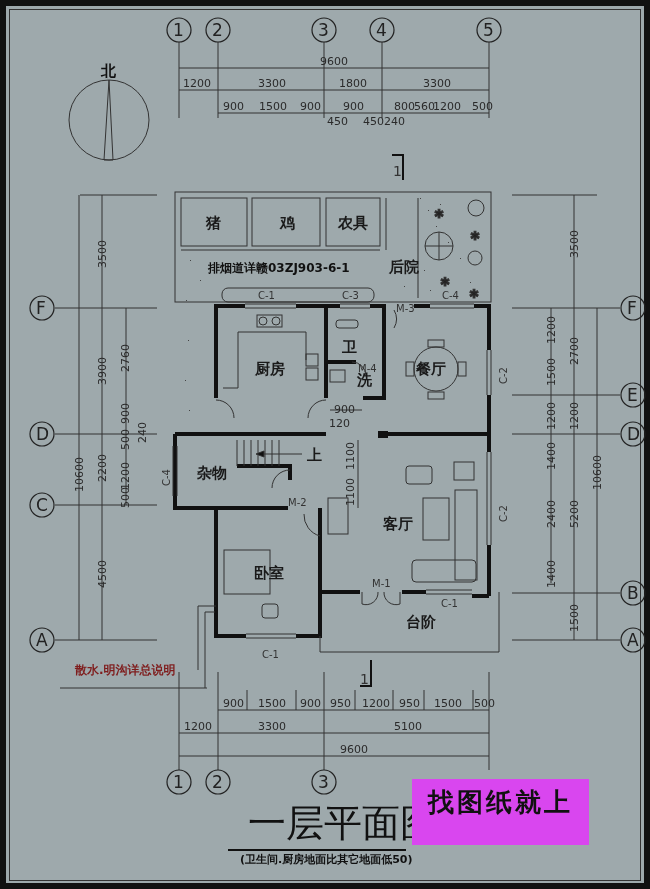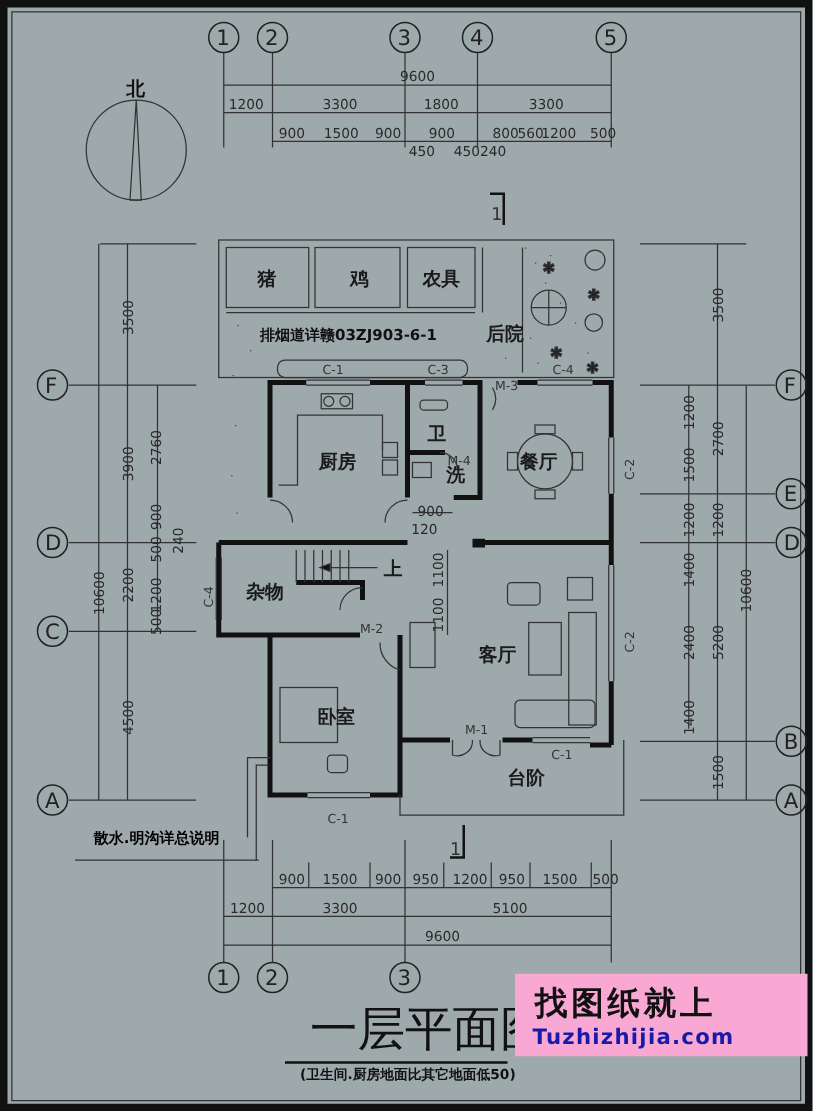--- a/index.html
+++ b/index.html
@@ -13,27 +13,27 @@
     .dim { font-size:11px; fill:#2a2a2a; }
     .room { font-size:15px; font-weight:bold; fill:#1a1a1a; font-family:"DejaVu Serif", serif; }
     .lbl { font-size:10px; fill:#333; }
     .axis-circ { fill:none; stroke:#222; stroke-width:1.2; }
     .axis-txt { font-size:17px; fill:#222; }
     .title { position:absolute; left:248px; top:798px; font-family:"DejaVu Serif", serif; font-size:38px;
              color:#111; letter-spacing:0px; }
     .title-line { position:absolute; left:228px; top:849px; width:178px; height:2px; background:#111; }
     .subtitle { position:absolute; left:240px; top:852px; font-family:"DejaVu Sans", sans-serif; font-size:11px;
              font-weight:bold; color:#111; }
-    .wm { position:absolute; left:412px; top:779px; width:234px; height:66px; background:#f9a8d4; }
+    .wm { position:absolute; left:412px; top:779px; width:177px; height:66px; background:#d946ef; }
     .wm-cn { position:absolute; left:16px; top:6px; font-family:"DejaVu Sans", sans-serif; font-size:26px;
              font-weight:bold; color:#111; letter-spacing:3px; }
     .wm-en { position:absolute; left:14px; top:41px; font-family:"DejaVu Sans", sans-serif; font-size:17px;
              font-weight:bold; color:#1a1aa8; letter-spacing:1px; }
     .note { position:absolute; left:75px; top:662px; font-family:"DejaVu Sans", sans-serif; font-size:12px;
-            font-weight:bold; color:#000000;text-align:center; }
+            font-weight:bold; color:#7f1d1d;text-align:center; }
   </style>
 </head>
 <body>
 
 <div class="frame-outer"></div>
 <div class="frame-inner"></div>
 
 <svg width="650" height="889" viewBox="0 0 650 889">
   <g stroke="#333" stroke-width="1" fill="none">
 
@@ -395,14 +395,13 @@
 </svg>
 
 <div class="note">散水.明沟详总说明</div>
 
 <div class="title">一层平面图</div>
 <div class="title-line"></div>
 <div class="subtitle">(卫生间.厨房地面比其它地面低50)</div>
 
 <div class="wm">
   <div class="wm-cn">找图纸就上</div>
-  <div class="wm-en">Tuzhizhijia.com</div>
 </div>
 
 </body></html>

